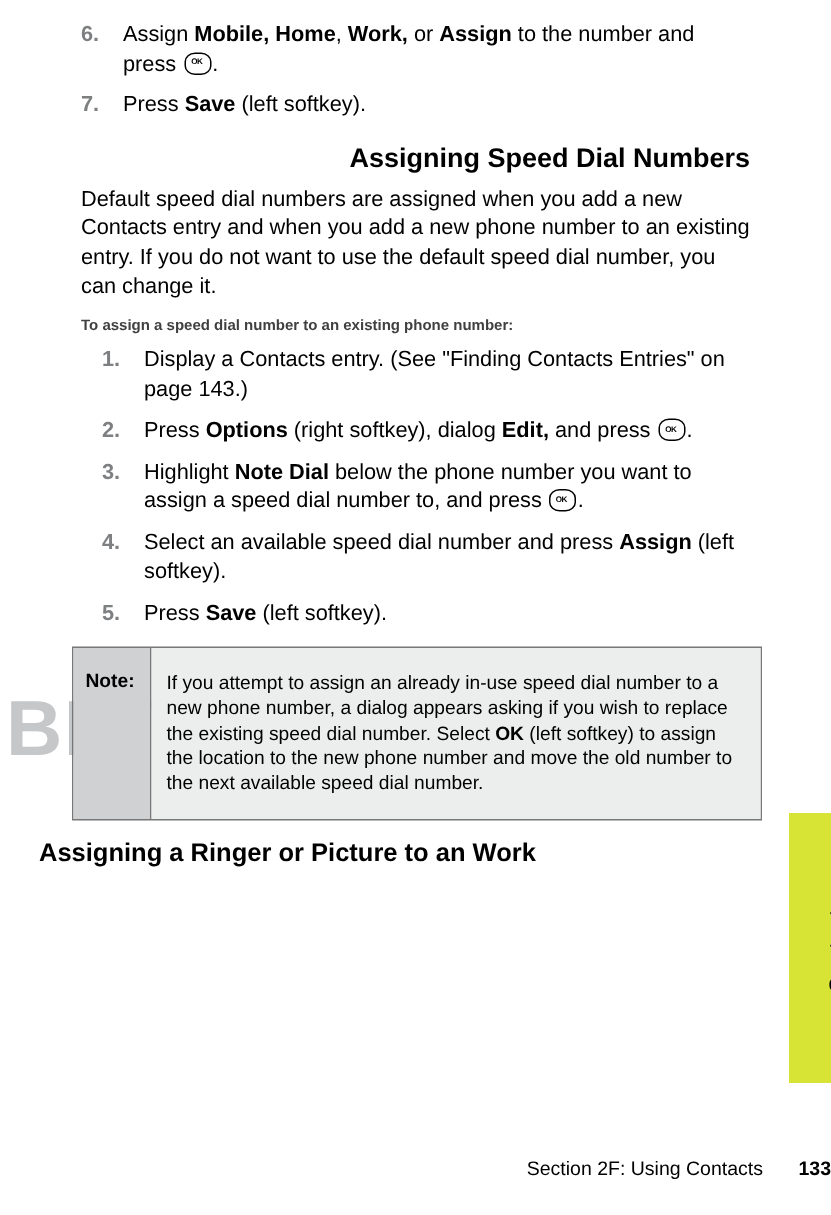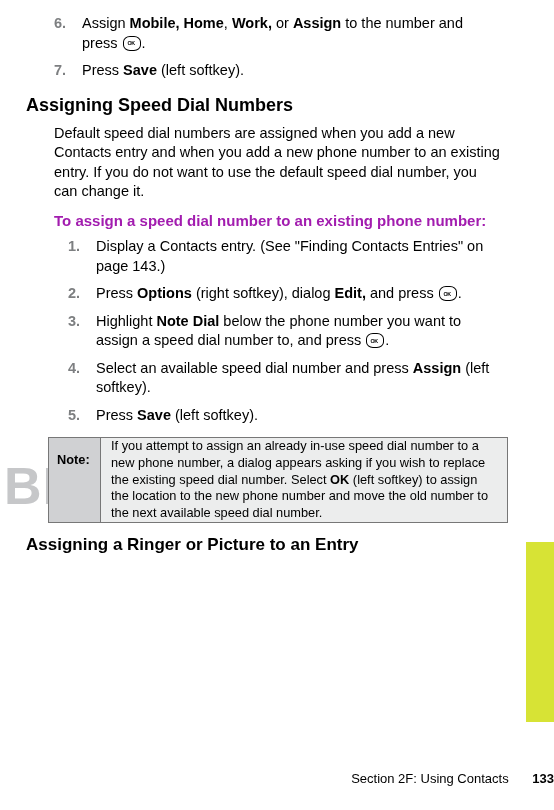--- a/index.html
+++ b/index.html
@@ -15,24 +15,24 @@
     padding: 10px 30px 30px 40px;
     width: 530px;
     position: relative;
   }
   .ol { list-style: none; }
   .li { display: flex; margin: 4px 0 8px 14px; }
   .li-num { font-weight: 700; min-width: 28px; font-size: 14.5px; line-height: 1.35; }
   .li-body { flex: 1; font-size: 14.5px; line-height: 1.35; }
   .b { font-weight: 700; }
   .gray-b { font-weight: 700; color: #7d7f81; }
-  .h2 { font-weight: 700; font-size: 18px; margin: 14px 0 8px -14px; }
+  .h2 { font-weight: 700; font-size: 18px; margin: 14px 0 8px -14px; text-align: right; }
   .h3 { font-weight: 700; font-size: 17px; margin: 12px 0 8px -14px; }
   .para { font-size: 14.5px; line-height: 1.35; margin: 6px 0 10px 0; }
-  .subhead { font-weight: 700; font-size: 15px; color: #a21caf; margin: 6px 0 8px 0; }
+  .subhead { font-weight: 700; font-size: 10px; color: #404040; margin: 6px 0 8px 0; }
   .ok-icon {
     display: inline-block;
     vertical-align: -3px;
     width: 18px; height: 15px;
     border: 1.3px solid #000;
     border-radius: 7px / 6px;
     position: relative;
     margin: 0 1px;
   }
   .ok-icon::after {
@@ -54,21 +54,21 @@
   }
   .note-label {
     background: #d0d1d3;
     font-weight: 700;
     padding: 14px 8px;
     min-width: 52px;
     border-right: 1px solid #777;
   }
   .note-body {
     background: #eceded;
-    padding: 0 10px;
+    padding: 15px 10px;
     flex: 1;
   }
   .watermark {
     position: absolute;
     top: 456px; left: 4px;
     font-size: 52px;
     font-weight: 700;
     color: #c6c7c9;
     letter-spacing: 1px;
     z-index: -1;
@@ -164,20 +164,20 @@
     </ol>
 
     <div class="notebox">
       <div class="note-label">Note:</div>
       <div class="note-body">
         <span>If you attempt to assign an already in-use speed dial number to a new phone number, a dialog appears asking if you wish to replace the existing speed dial number. Select </span><span class="b">OK</span><span> (left softkey) to assign the location to the new phone number and move the old number to the next available speed dial number.</span>
       </div>
     </div>
   </div>
 
-  <h3 class="h3">Assigning a Ringer or Picture to an Entry</h3>
+  <h3 class="h3">Assigning a Ringer or Picture to an Work</h3>
 
 </div>
 
 <div class="footer">
   <span>Section 2F: Using Contacts</span>
   <span class="pagenum">133</span>
 </div>
 
 </body></html>

